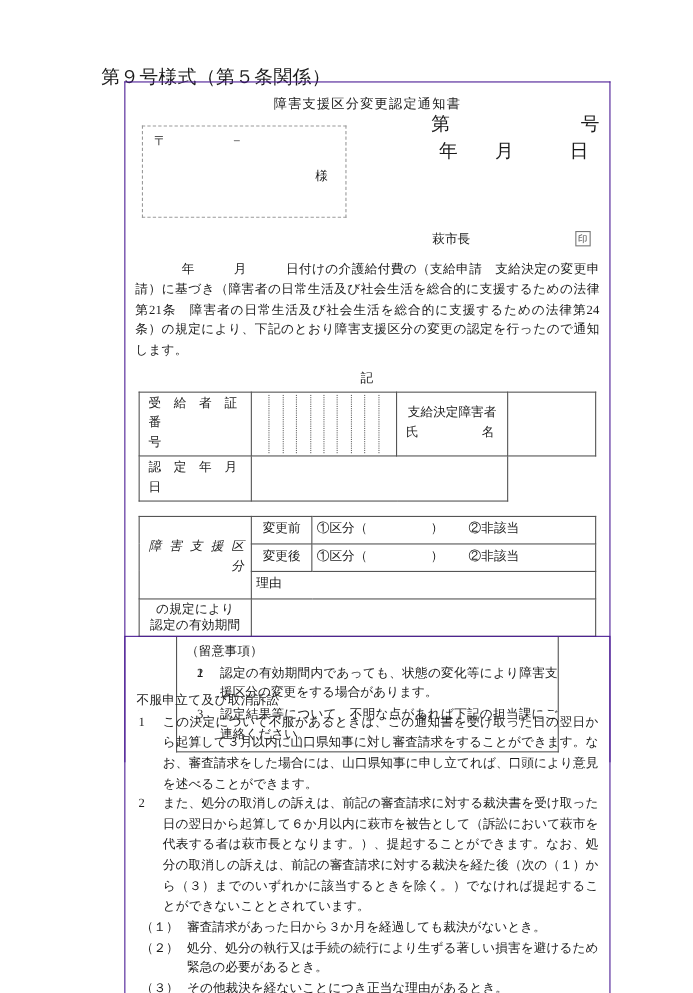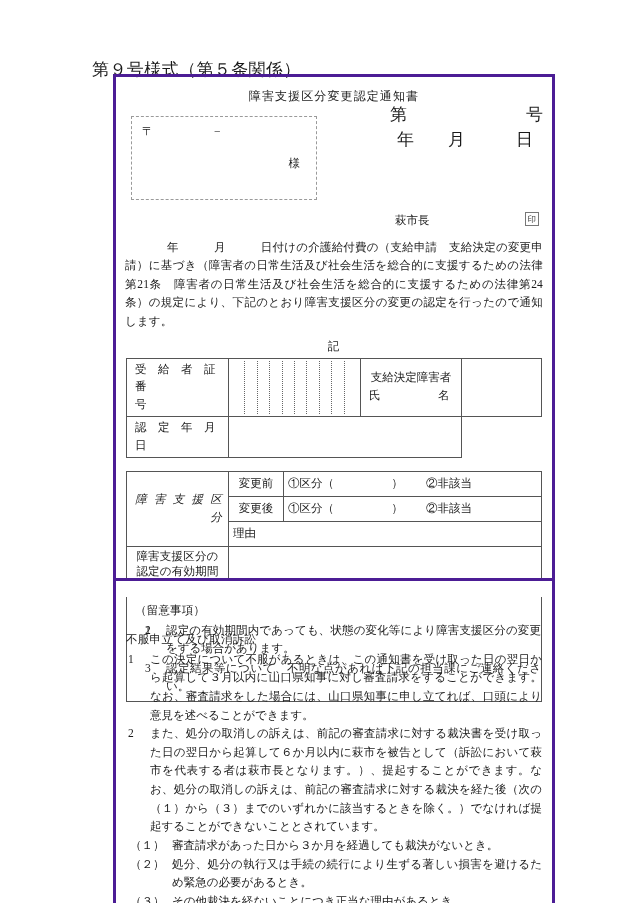--- a/index.html
+++ b/index.html
@@ -27,21 +27,21 @@
     letter-spacing: 0.4px;
     white-space: nowrap;
   }
 
   
   .outer-box {
     position: absolute;
     left: 113px;
     top: 74px;
     width: 442px;
-    border: 3px solid #4c1d95;
+    border: 1px solid #4c1d95;
     box-sizing: border-box;
   }
   .outer-box.upper { border-bottom: none; }
 
   .notice-inner {
     padding: 8px 9px 9px 9px;
   }
 
   
   .doc-title {
@@ -169,22 +169,22 @@
     line-height: 1.3;
     text-align: center;
     font-size: 11px;
     letter-spacing: 0.2px;
   }
 
   
   .remarks {
     border: 1px solid #555;
     border-top: none;
-    width: 416px;
-    margin: 16px auto;
+    width: 348px;
+    margin: 0 auto;
     box-sizing: border-box;
     padding: 4px 0 6px 8px;
     line-height: 1.6;
   }
   .remarks .head { letter-spacing: 0.2px; }
   .remarks ol {
     list-style: none;
     margin: 0;
     padding: 0;
   }
@@ -323,21 +323,21 @@
       </tr>
       <tr>
         <td class="lbl-center">変更後</td>
         <td>①区分（　　　　　）　　②非該当</td>
       </tr>
       <tr class="riyu-row">
         <td colspan="2">理由</td>
       </tr>
       <tr>
         <td class="period-cell">
-          <div>障害支援区分の</div>
+          <div>の規定により</div>
           <div>認定の有効期間</div>
         </td>
         <td colspan="2"></td>
       </tr>
     </tbody>
       </table>
 
     <div class="remarks">
       <div class="head">（留意事項）</div>
       <ol>

